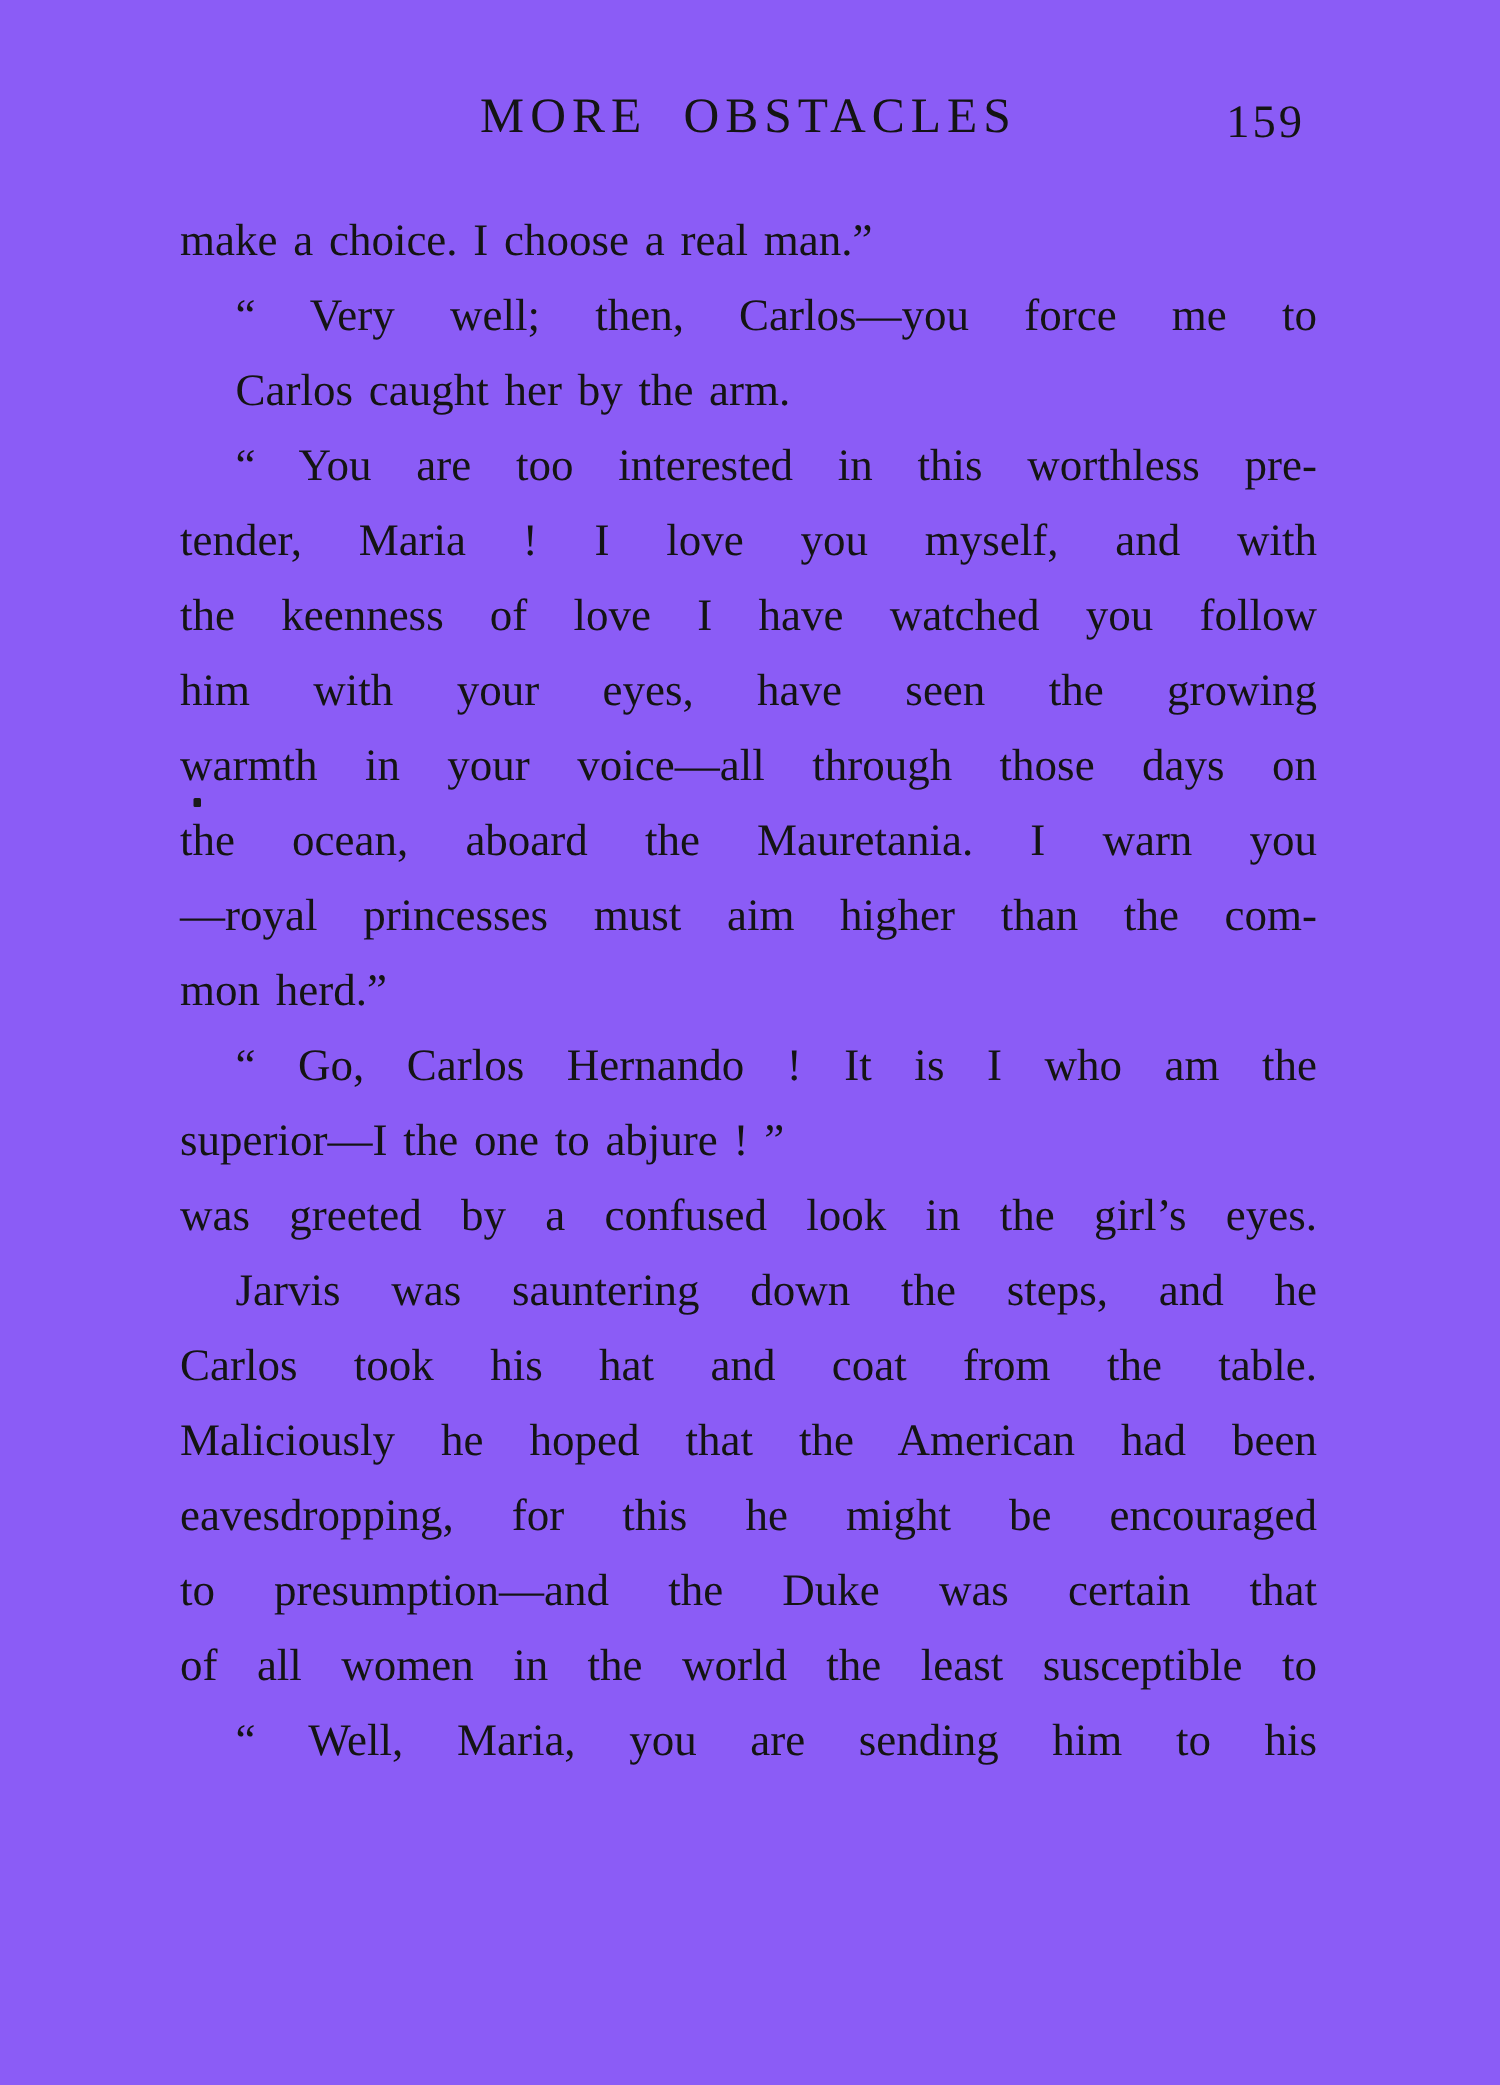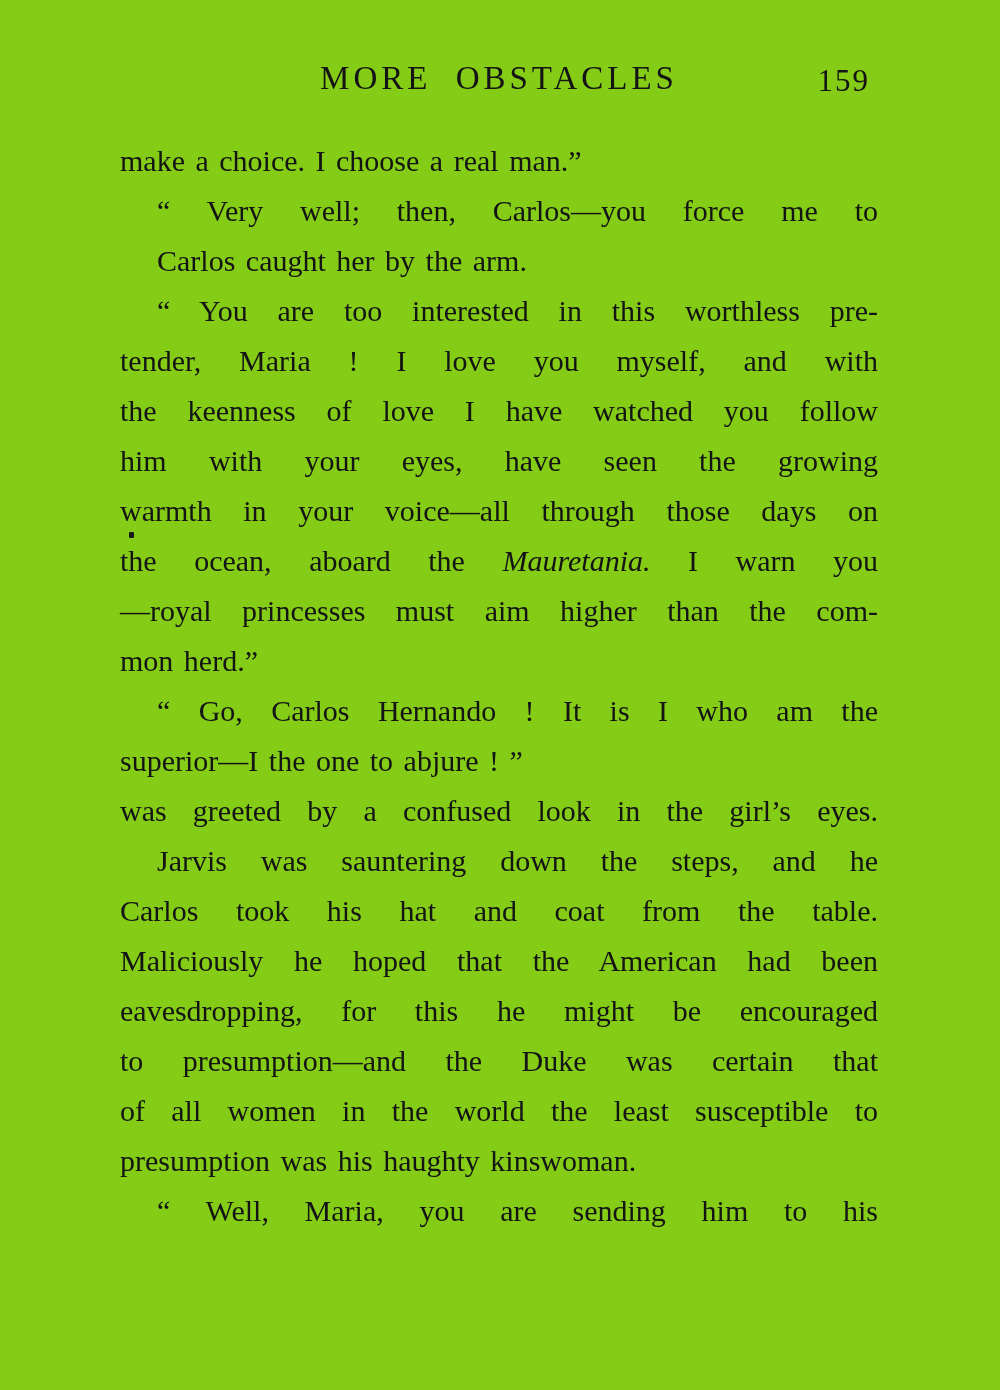--- a/index.html
+++ b/index.html
@@ -4,21 +4,21 @@
 <style>
   html, body {
     margin: 0;
     padding: 0;
     background: #ffffff;
   }
   .page {
     position: relative;
     width: 1000px;
     height: 1390px;
-    background: #84cc16;
+    background: #8b5cf6;
     font-family: "Liberation Serif", "DejaVu Serif", serif;
     color: #141414;
     overflow: hidden;
   }
   .header-row {
     position: absolute;
     top: 60px;
     left: 120px;
     width: 758px;
     height: 44px;
@@ -55,21 +55,20 @@
     text-align-last: justify;
   }
   .line.last {
     text-align: left;
     text-align-last: left;
   }
   .line.indent {
     text-indent: 37px;
   }
   .em {
-    font-style: italic;
   }
   .ink-speck {
     position: absolute;
     left: 129px;
     top: 532px;
     width: 5px;
     height: 6px;
     background: #1a1a1a;
     border-radius: 1px;
   }
@@ -103,21 +102,20 @@
     <div class="line indent">“ Go, Carlos Hernando !  It is I who am the</div>
     <div class="line last">superior—I the one to abjure ! ”</div>
 
     <div class="line">was greeted by a confused look in the girl’s eyes.</div>
     <div class="line indent">Jarvis was sauntering down the steps, and he</div>
     <div class="line">Carlos took his hat and coat from the table.</div>
     <div class="line">Maliciously he hoped that the American had been</div>
     <div class="line">eavesdropping, for this he might be encouraged</div>
     <div class="line">to presumption—and the Duke was certain that</div>
     <div class="line">of all women in the world the least susceptible to</div>
-    <div class="line last">presumption was his haughty kinswoman.</div>
 
     <div class="line indent">“ Well, Maria, you are sending him to his</div>
 
   </div>
 
   <div class="ink-speck"></div>
 
 </div>
 
 </body></html>

